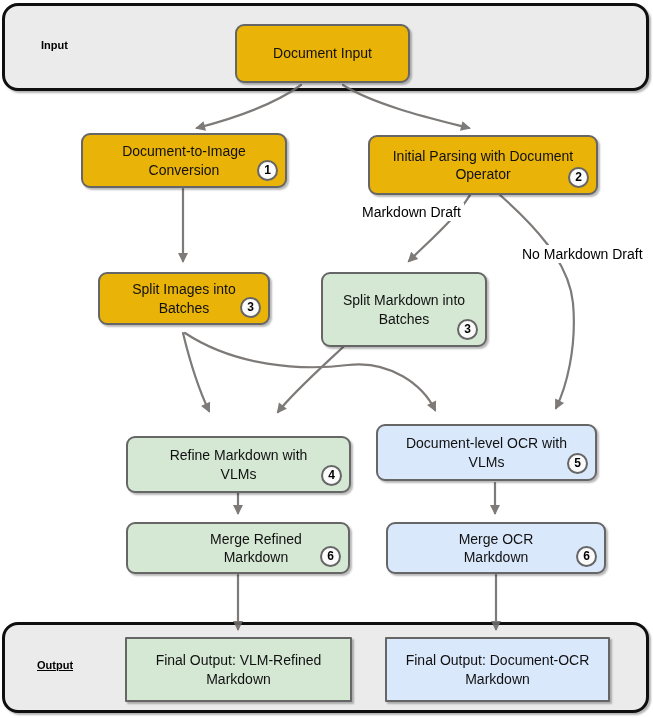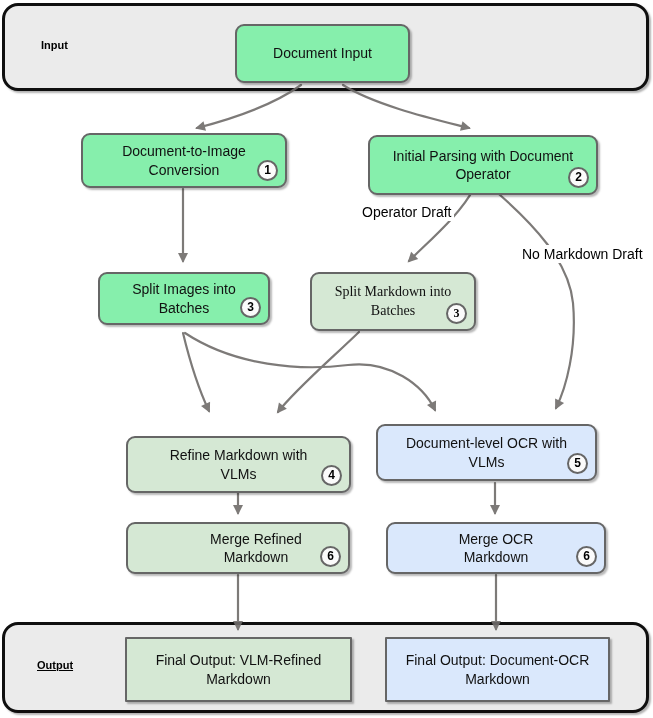--- a/index.html
+++ b/index.html
@@ -12,21 +12,21 @@
     border-radius:16px;box-sizing:border-box;
     box-shadow:2px 2px 2px rgba(0,0,0,0.30);
   }
   .section-label{
     position:absolute;font-weight:bold;font-size:11px;color:#000;
   }
   .edges{position:absolute;left:0;top:0;pointer-events:none;}
   .node{
     position:absolute;display:flex;align-items:center;justify-content:center;
     text-align:center;border:2.5px solid #666666;border-radius:9px;
-    box-sizing:border-box;background:#86efac;font-size:14px;line-height:1.32;
+    box-sizing:border-box;background:#eab308;font-size:14px;line-height:1.32;
     box-shadow:2px 2px 2px rgba(0,0,0,0.28);
   }
   .node .nlabel{white-space:pre-line;}
   .node.green{background:#d5e8d4;}
   .node.blue{background:#dae8fc;}
   .node.final{border-radius:1px;}
   .badge{
     position:absolute;right:7px;bottom:5px;width:21px;height:21px;
     border:2px solid #666666;border-radius:50%;background:#fbfbfb;
     font-size:12px;font-weight:bold;color:#000;display:flex;
@@ -85,21 +85,21 @@
 Operator</span>
     <span class="badge">2</span>
   </div>
 
   <div class="node" style="left:98px;top:272px;width:172px;height:53px;">
     <span class="nlabel">Split Images into
 Batches</span>
     <span class="badge">3</span>
   </div>
 
-  <div class="node green" style="left:310px;top:272px;width:166px;height:59px;font-family:Liberation Serif, serif;">
+  <div class="node green" style="left:321px;top:272px;width:166px;height:75px;">
     <span class="nlabel">Split Markdown into
 Batches</span>
     <span class="badge">3</span>
   </div>
 
   <div class="node green" style="left:126px;top:424px;width:225px;height:57px;margin-top:12px;">
     <span class="nlabel">Refine Markdown with
 VLMs</span>
     <span class="badge">4</span>
   </div>
@@ -125,16 +125,16 @@
   <div class="node green final" style="left:125px;top:637px;width:227px;height:65px;">
     <span class="nlabel">Final Output: VLM-Refined
 Markdown</span>
   </div>
 
   <div class="node blue final" style="left:385px;top:637px;width:225px;height:65px;">
     <span class="nlabel">Final Output: Document-OCR
 Markdown</span>
   </div>
 
-  <div class="edge-label" style="left:359px;top:203px;">Operator Draft</div>
+  <div class="edge-label" style="left:359px;top:203px;">Markdown Draft</div>
   <div class="edge-label" style="left:519px;top:245px;">No Markdown Draft</div>
 
 </div>
 
 </body></html>

